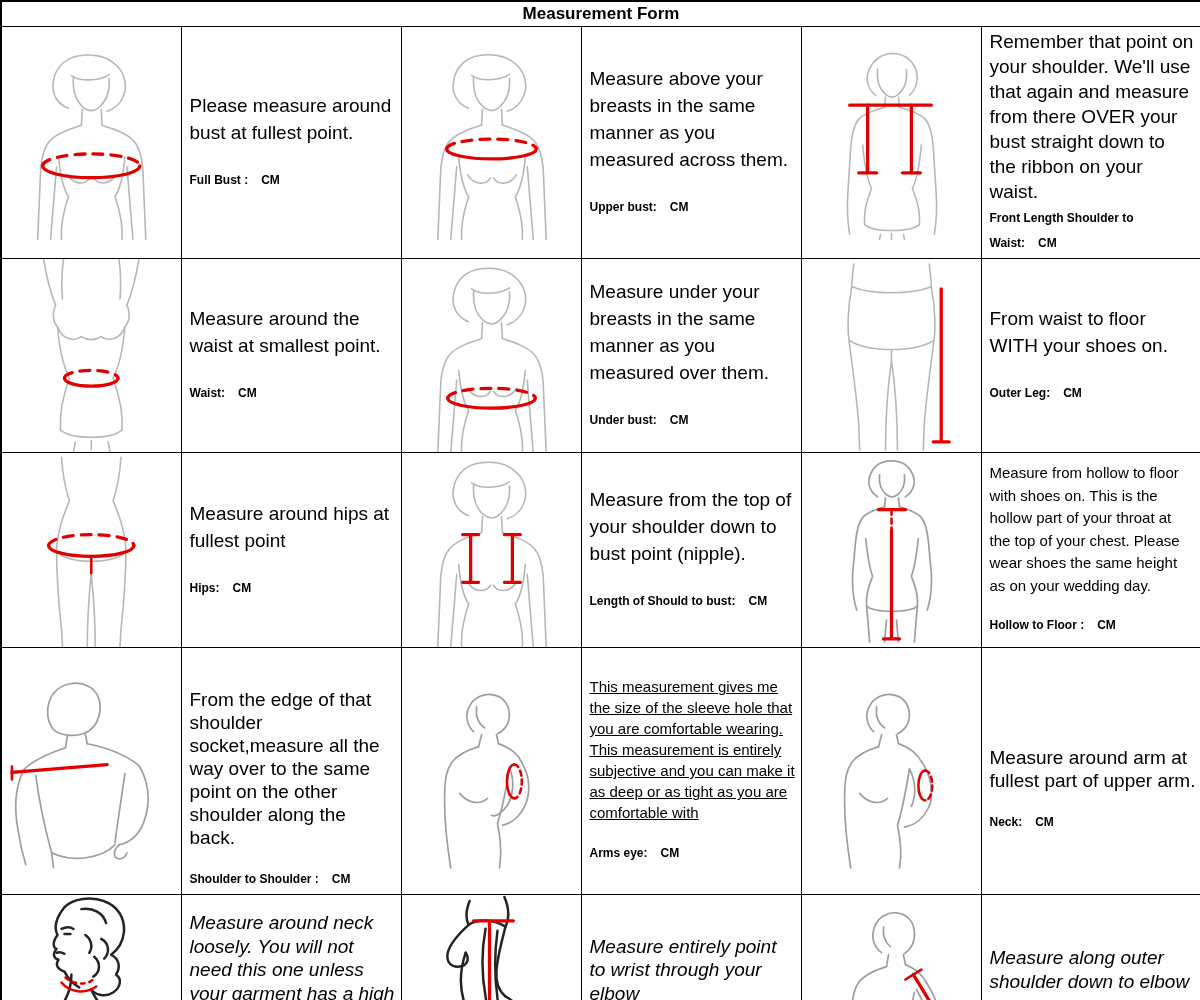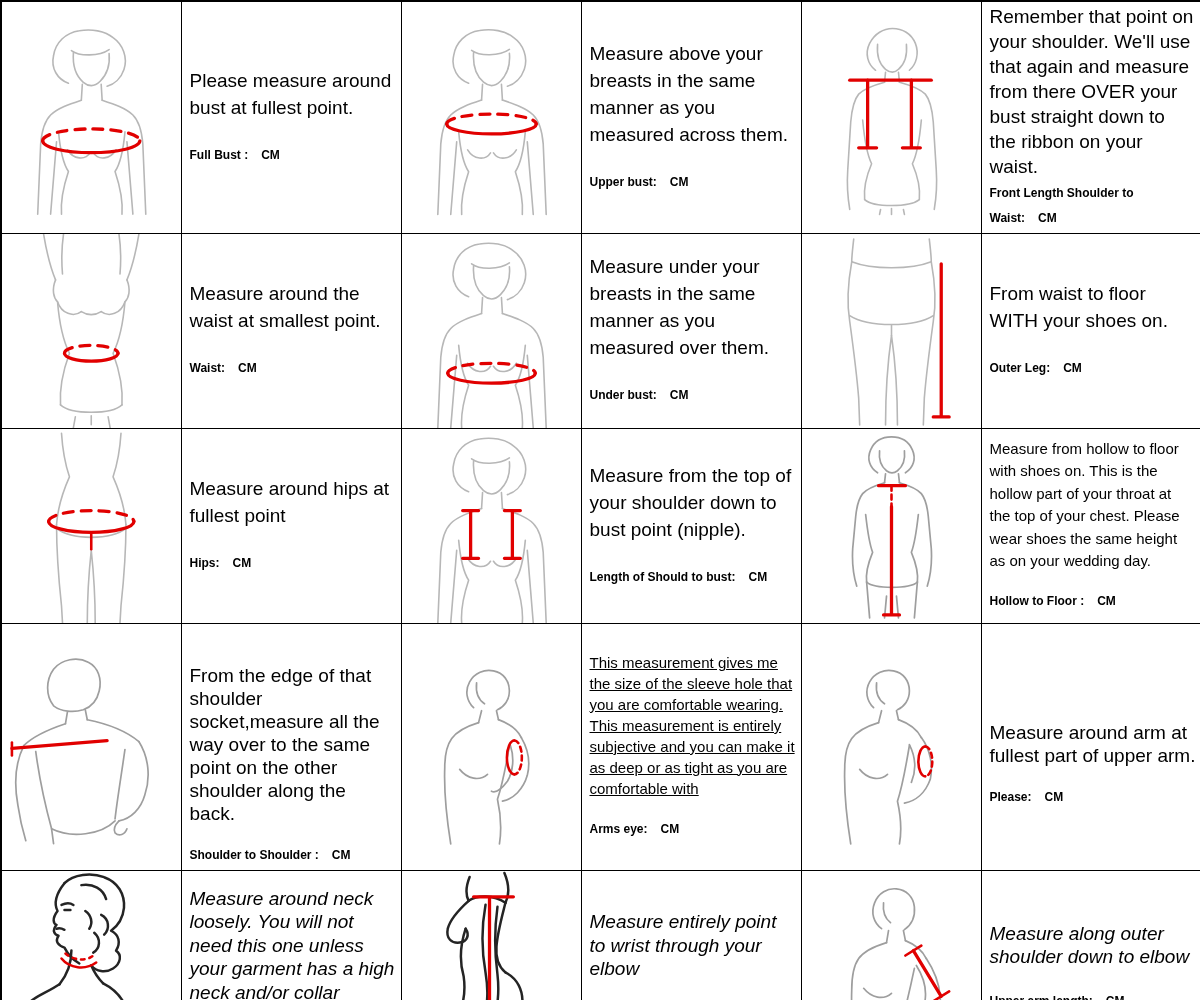--- a/index.html
+++ b/index.html
@@ -34,20 +34,23 @@
 <colgroup>
   <col style="width:180px">
       <col style="width:220px">
       <col style="width:180px">
   <col style="width:220px">
       <col style="width:180px">
       <col style="width:220px">
 </colgroup>
 
 <tbody>
+      <tr class="title-row" style="height:25px">
+  <td colspan="6">Measurement Form</td>
+</tr>
 
 <tr style="height:197px">
   <td class="fig">
     <svg viewBox="0 0 180 195" preserveAspectRatio="xMidYMid meet">
       <path class="sk" d="M67,63 C56,59 49,48 52,35 C54,22 64,12 78,10 C90,8 104,10 112,17 C122,24 127,37 123,49 C120,58 113,64 106,66"></path>
       <path class="sk" d="M70,30 C78,36 98,36 108,29"></path>
       <path class="sk" d="M72,32 C71,46 75,56 82,62 C88,67 94,66 99,61 C106,54 109,44 108,33"></path>
       <path class="sk" d="M81,64 L80,80 M100,64 L101,80"></path>
       <path class="sk" d="M80,80 C68,84 56,88 49,95 C42,102 40,112 39,124 L36,195"></path>
       <path class="sk" d="M101,80 C113,84 125,88 132,95 C139,102 141,112 142,124 L145,195"></path>
@@ -269,21 +272,21 @@
       <path class="skm" d="M120,88 C129,100 132,116 129,130 C124,144 114,152 103,154"></path>
       <path class="skm" d="M108,95 C114,107 115,121 110,133"></path>
       <path class="skm" d="M108,96 C104,120 100,140 96,152 C100,170 100,184 98,195"></path>
       <path class="skm" d="M58,120 C66,130 78,132 86,125"></path>
       <path class="rdt" d="M124,97 A7,15 0 0 0 124,127"></path>
       <path class="rdt dsh2" d="M124,97 A7,15 0 0 1 124,127"></path>
     </svg>
   </td>
   <td class="txt r4">
     <p class="desc">Measure around arm at fullest part of upper arm.</p>
-    <p class="lab"><span>Please:</span><span class="unit">CM</span></p>
+    <p class="lab"><span>Neck:</span><span class="unit">CM</span></p>
   </td>
 </tr>
 
 <tr style="height:190px">
   <td class="fig">
     <svg viewBox="0 0 180 195" preserveAspectRatio="xMidYMid meet">
       <path class="skd" d="M63,12 C55,22 52,32 56,40 C50,48 52,53 55,54 C50,60 53,64 57,65 C53,71 57,75 63,77 C66,83 71,89 78,93"></path>
       <path class="skd" d="M60,34 C64,32 69,32 72,34 M63,39 L69,39 M55,58 C58,57 61,58 63,59"></path>
       <path class="skd" d="M63,12 C72,3 90,1 103,6 C117,11 124,23 123,37 C122,47 117,55 110,60 C118,64 120,72 115,80 C121,84 120,93 112,98 C104,103 95,101 90,95"></path>
       <path class="skd" d="M80,14 C92,12 102,18 105,28 M100,44 C108,48 109,58 103,64 M93,62 C100,68 99,78 92,82 M84,40 C90,44 92,52 88,58"></path>

